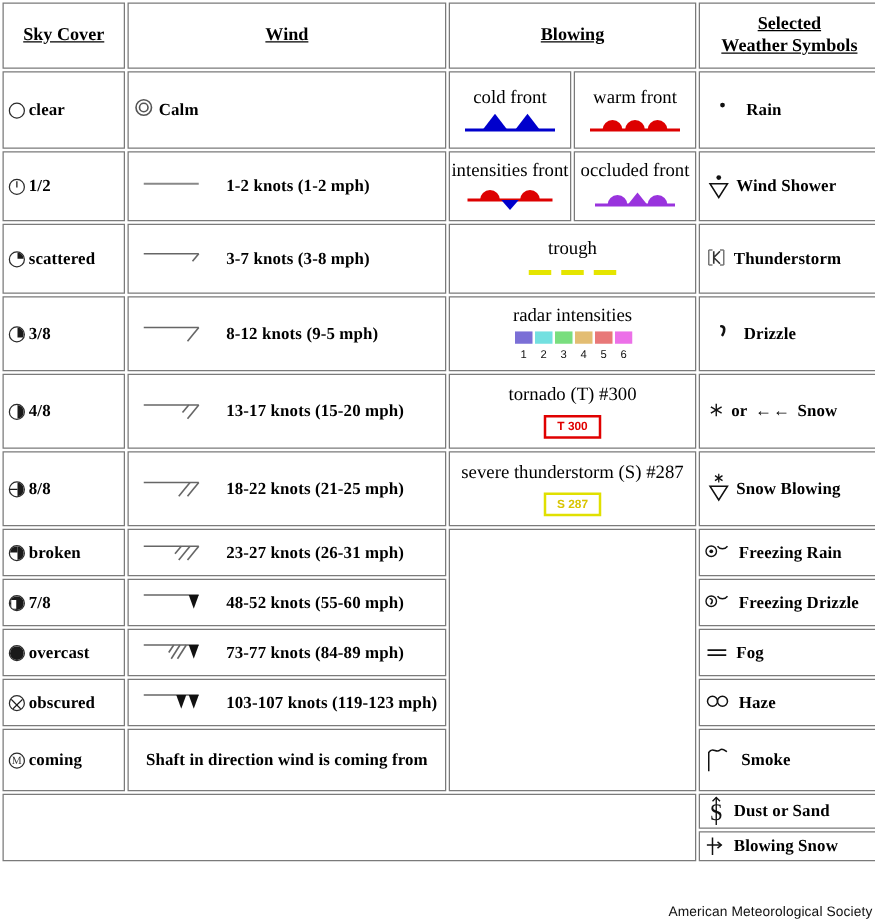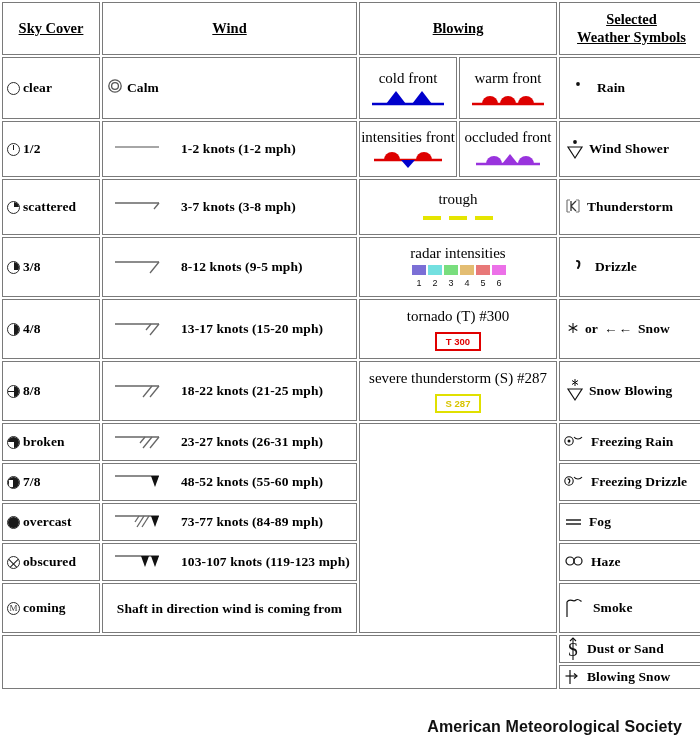--- a/index.html
+++ b/index.html
@@ -103,24 +103,24 @@
     background:#fff;
   }
   .tag-t{border:2px solid #e00000;color:#e00000;}
   .tag-s{border:2px solid #e0e000;color:#d8c400;}
 
   
   .wsym{flex:0 0 auto;margin-right:5px;display:flex;align-items:center;justify-content:center;}
 
   .footer{
     position:absolute;
-    right:18px;bottom:2px;
+    right:2px;bottom:2px;
     font-family:"Liberation Sans",sans-serif;
-    font-size:16px;
-    font-weight:bold;
+    font-size:11px;
+    font-weight:normal;
     color:#111;
     letter-spacing:.1px;
   }
 </style>
 </head>
 <body>
 
 <div class="page">
 <table class="legend">
 <colgroup>

